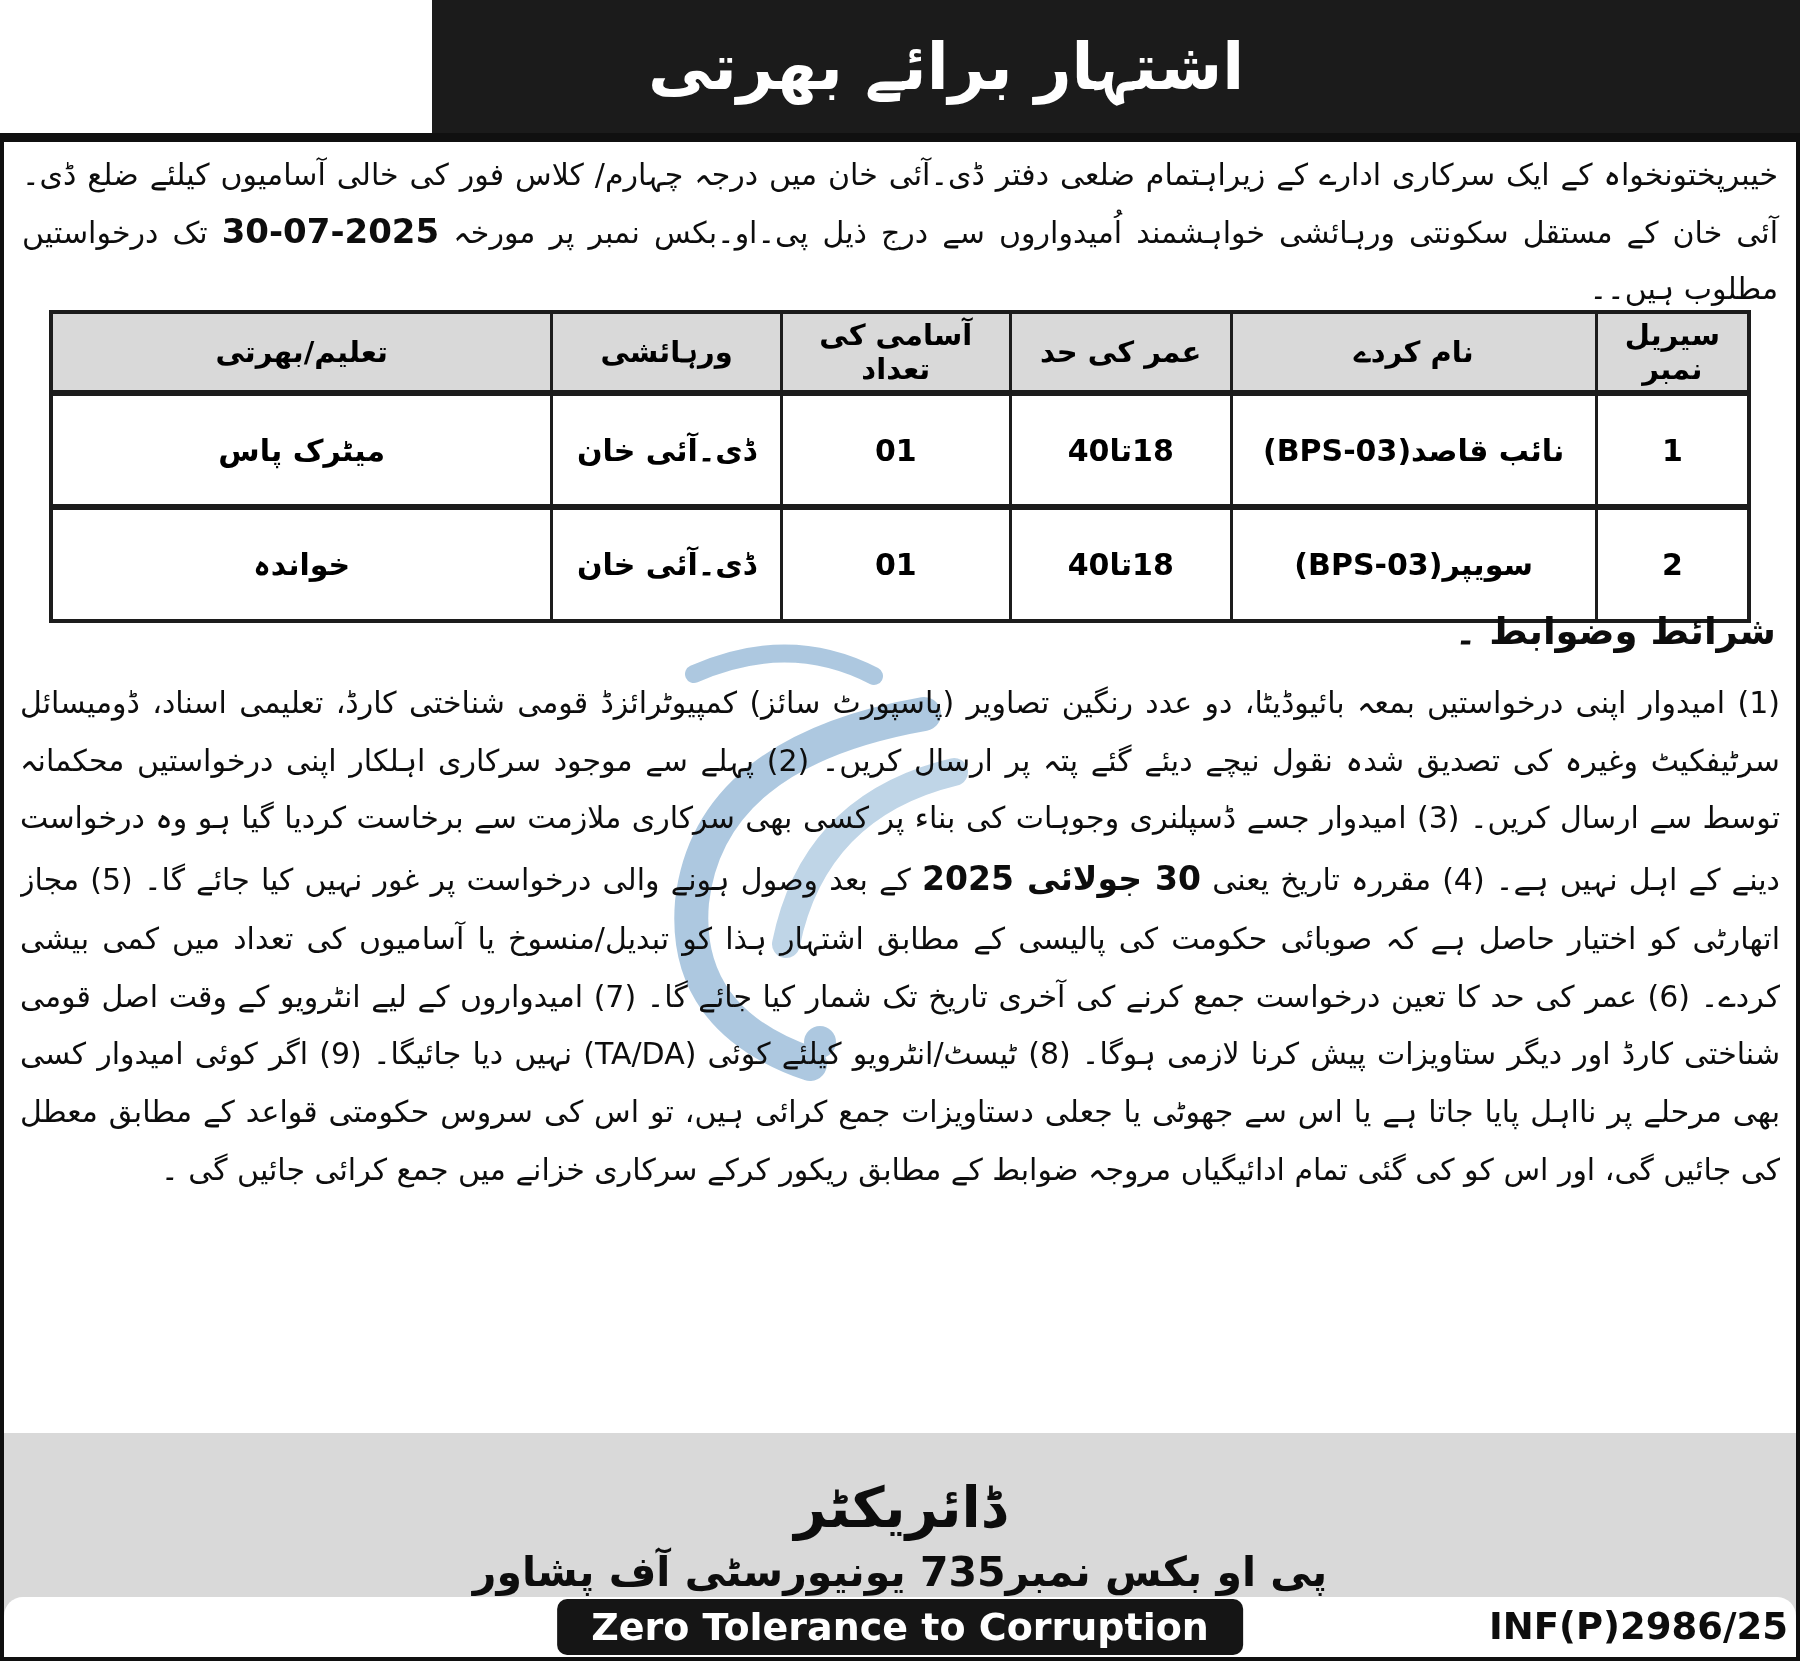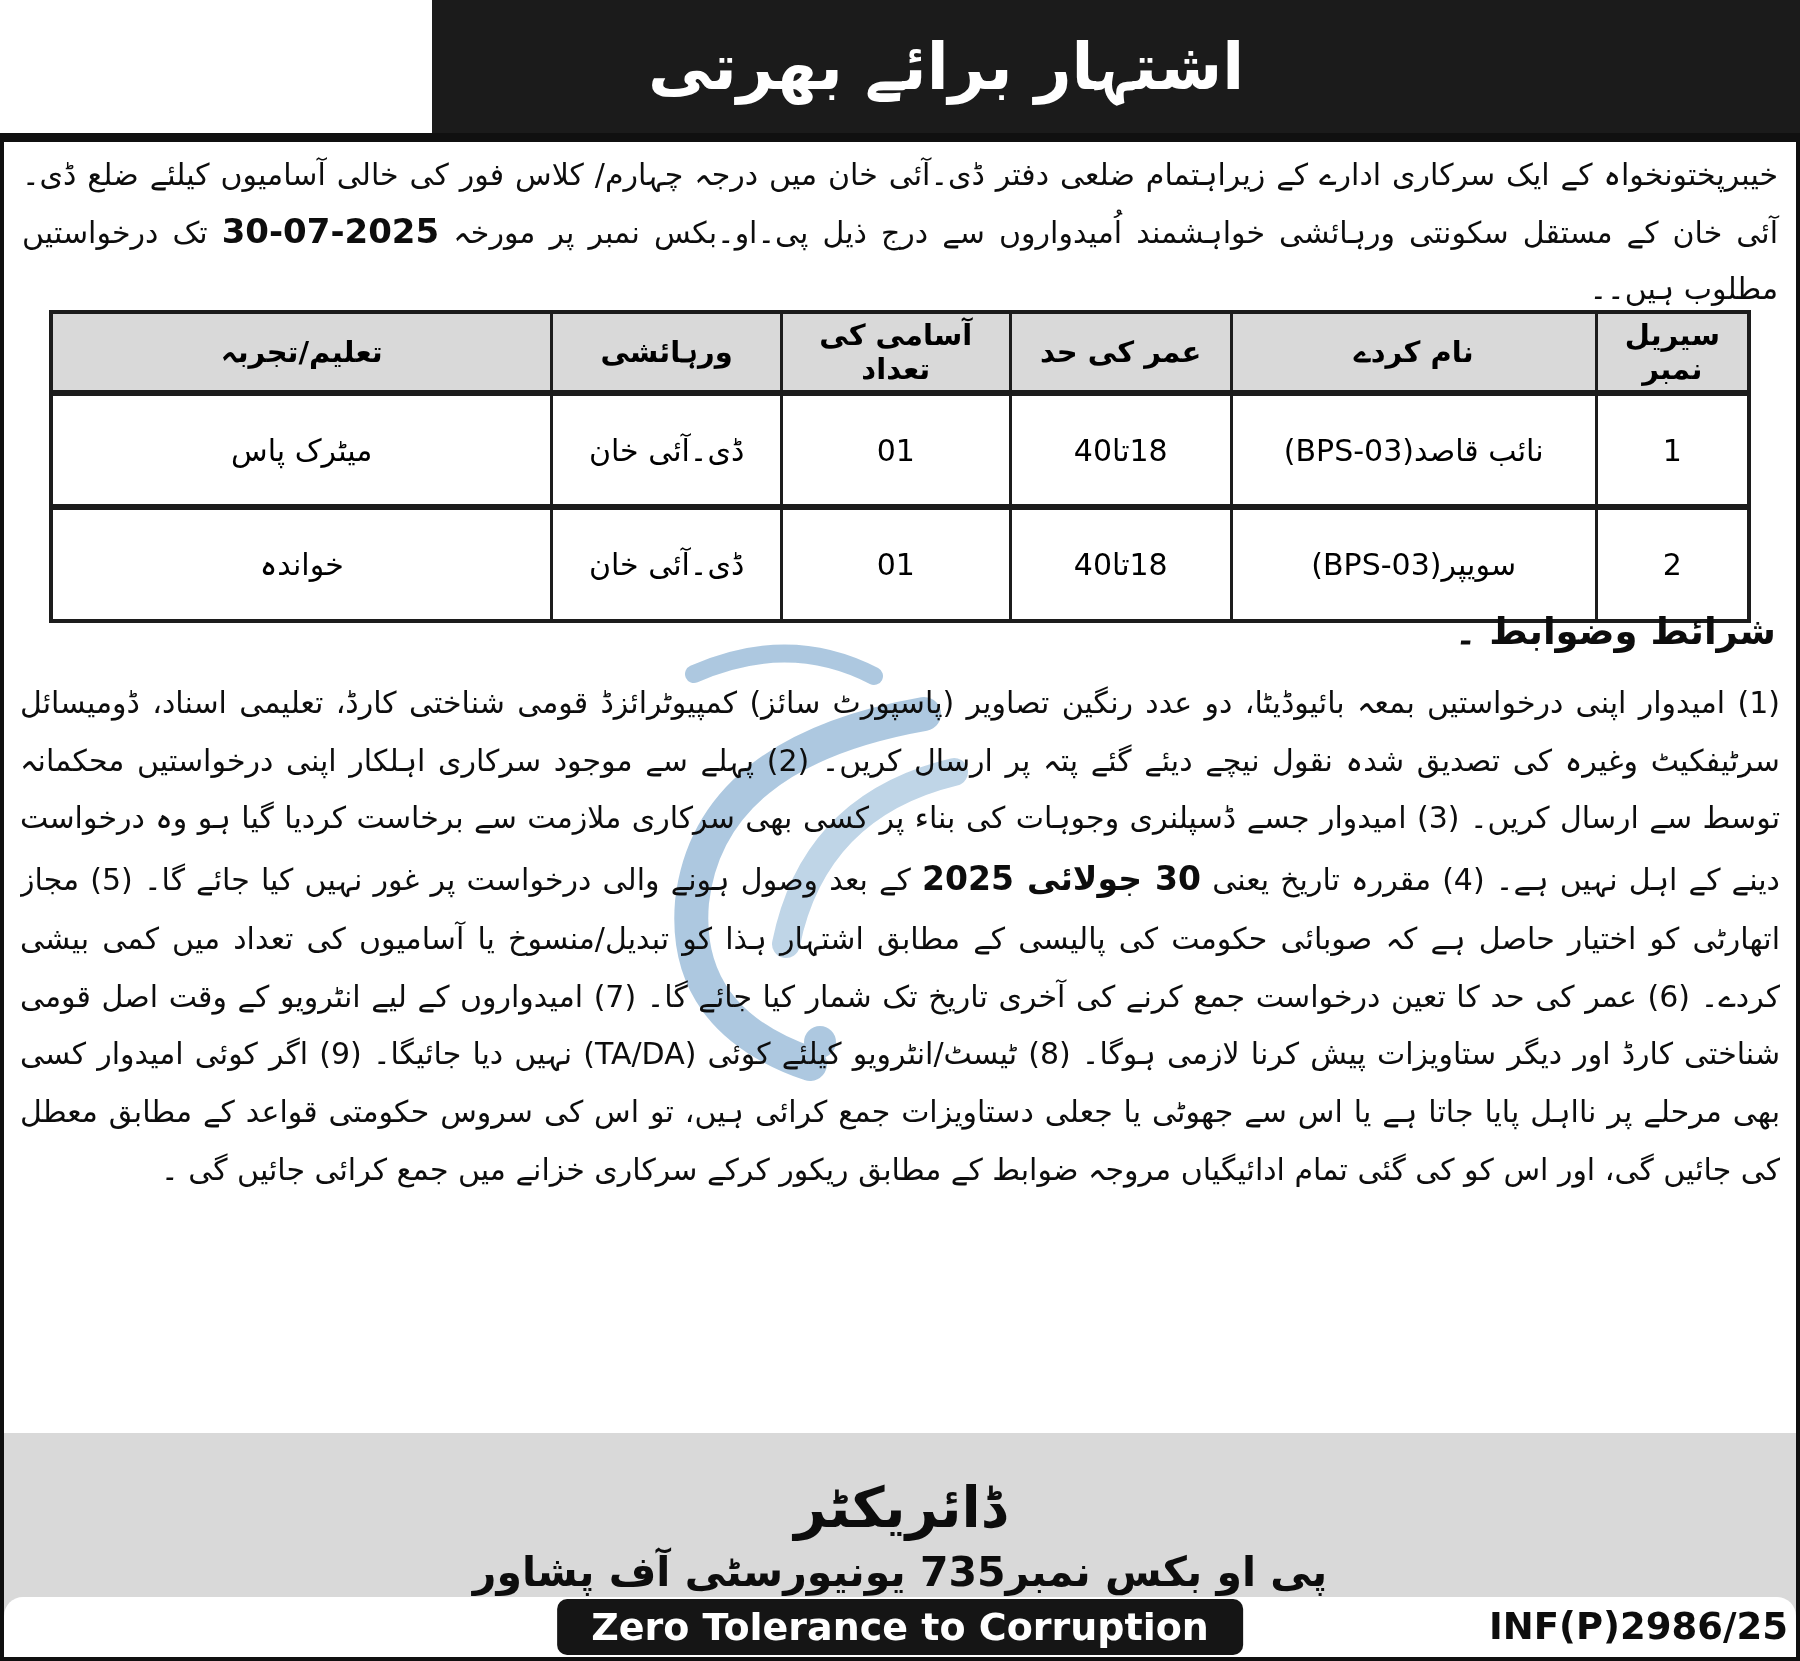--- a/index.html
+++ b/index.html
@@ -23,21 +23,21 @@
   .intro { position:absolute; top:6px; left:18px; right:18px; z-index:1;
            direction:rtl; text-align:justify; font-size:30px; line-height:1.78; color:#0d0d0d; }
   .intro b { font-size:34px; }
 
   
   .jobs-table-wrap { position:absolute; top:168px; left:45px; right:45px; z-index:1; }
   table.jobs { width:100%; border-collapse:collapse; direction:rtl; text-align:center;
                border:4px solid #1c1c1c; }
   table.jobs th { background:#d9d9d9; font-size:29px; font-weight:bold; height:60px;
                   border:3px solid #1c1c1c; border-bottom:6px solid #1c1c1c; padding:4px 6px; }
-  table.jobs td { background:#fff; font-size:30px; font-weight:normal; height:114px;
+  table.jobs td { background:#fff; font-size:30px; font-weight:bold; height:114px;
                   border:3px solid #1c1c1c; padding:4px 6px; }
   table.jobs tr.row-1 td { border-bottom:6px solid #1c1c1c; }
   .col-serial{width:9%;} .col-post{width:21.5%;} .col-age{width:13%;}
   .col-count{width:13.5%;} .col-domicile{width:13.5%;} .col-edu{width:29.5%;}
 
   
   .terms-heading { position:absolute; top:468px; right:20px; z-index:1;
                    direction:rtl; font-size:37px; font-weight:bold; color:#0d0d0d; }
   .terms-body { position:absolute; top:532px; left:16px; right:16px; height:700px; overflow:hidden;
                 z-index:1; direction:rtl; text-align:justify; font-size:30px; line-height:1.92;
@@ -92,21 +92,21 @@
             <col class="col-domicile">
             <col class="col-edu">
         </colgroup>
         <thead>
           <tr>
             <th>سیریل نمبر</th>
             <th>نام کردے</th>
             <th>عمر کی حد</th>
             <th>آسامی کی تعداد</th>
             <th>ورہائشی</th>
-            <th>تعلیم/تجربہ</th>
+            <th>تعلیم/بھرتی</th>
           </tr>
         </thead>
         <tbody>
           <tr class="row-1">
             <td>1</td>
             <td>نائب قاصد(BPS-03)</td>
             <td>18تا40</td>
             <td>01</td>
             <td>ڈی۔آئی خان</td>
             <td>میٹرک پاس</td>

